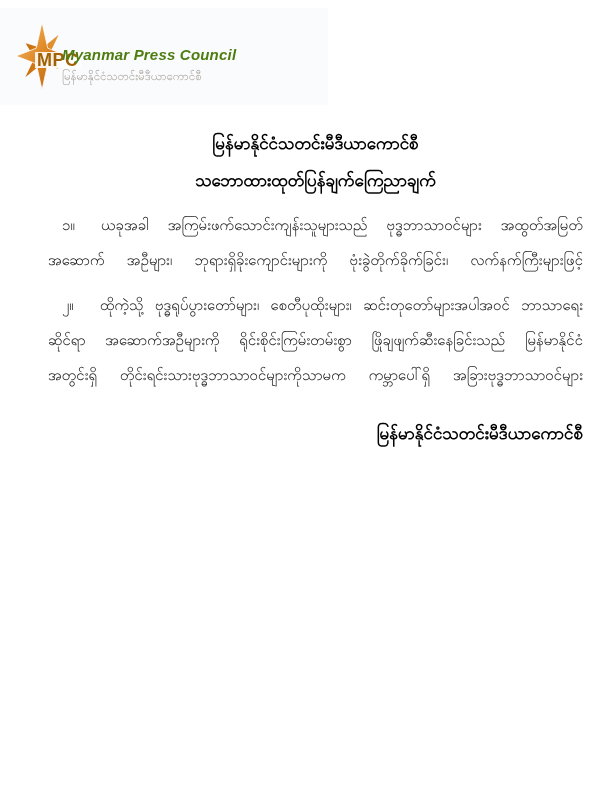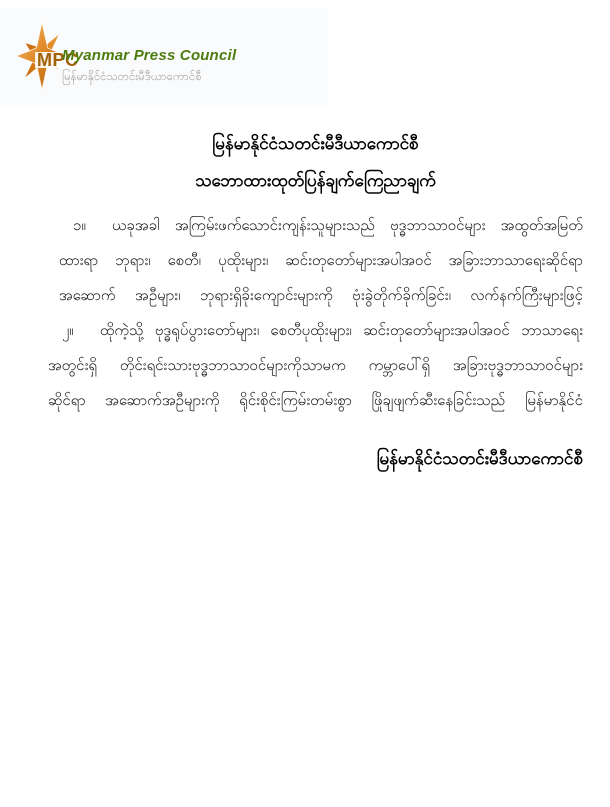--- a/index.html
+++ b/index.html
@@ -42,22 +42,22 @@
     position:absolute;left:0;top:0;width:610px;
     padding:0 27px 0 48px;box-sizing:border-box;
   }
   .hline{
     text-align:center;
     font-size:17px;font-weight:bold;color:#000;
     line-height:24px;margin-bottom:13px;
   }
   .title1{margin-top:131px;}
   .para{font-size:15px;line-height:35px;color:#1c1c1c;}
-  .para-1{margin-top:16px;margin-left:11px;}
-  .para-2{margin-top:0;}
+  .para-1{margin-top:16px;}
+  .para-2{margin-top:10px;}
   .bline{
     text-align:justify;
     text-align-last:justify;
     word-spacing:1px;
   }
   .bline-last{
     text-align:left;text-align-last:left;
   }
   .pnum{margin-left:14px;margin-right:26px;}
   .signature{
@@ -97,28 +97,27 @@
 
   <div class="doc">
 
     <div class="hline title1">မြန်မာနိုင်ငံသတင်းမီဒီယာကောင်စီ</div>
     <div class="hline">သဘောထားထုတ်ပြန်ချက်ကြေညာချက်</div>
 
     <div class="para para-1">
       <div class="bline">
         <span class="pnum">၁။</span><span>ယခုအခါ အကြမ်းဖက်သောင်းကျန်းသူများသည် ဗုဒ္ဓဘာသာဝင်များ အထွတ်အမြတ်</span>
       </div>
-      <div class="bline">ထားရာ ဘုရား၊ စေတီ၊ ပုထိုးများ၊ ဆင်းတုတော်များအပါအဝင် အခြားဘာသာရေးဆိုင်ရာ</div>
       <div class="bline">အဆောက် အဦများ၊ ဘုရားရှိခိုးကျောင်းများကို ဗုံးခွဲတိုက်ခိုက်ခြင်း၊ လက်နက်ကြီးများဖြင့်</div>
     </div>
 
     <div class="para para-2">
       <div class="bline">
         <span class="pnum">၂။</span><span>ထိုကဲ့သို့ ဗုဒ္ဓရုပ်ပွားတော်များ၊ စေတီပုထိုးများ၊ ဆင်းတုတော်များအပါအဝင် ဘာသာရေး</span>
       </div>
+      <div class="bline">ဆိုင်ရာ အဆောက်အဦများကို ရိုင်းစိုင်းကြမ်းတမ်းစွာ ဖြိုချဖျက်ဆီးနေခြင်းသည် မြန်မာနိုင်ငံ</div>
       <div class="bline">အတွင်းရှိ တိုင်းရင်းသားဗုဒ္ဓဘာသာဝင်များကိုသာမက ကမ္ဘာပေါ်ရှိ အခြားဗုဒ္ဓဘာသာဝင်များ</div>
-      <div class="bline">ဆိုင်ရာ အဆောက်အဦများကို ရိုင်းစိုင်းကြမ်းတမ်းစွာ ဖြိုချဖျက်ဆီးနေခြင်းသည် မြန်မာနိုင်ငံ</div>
     </div>
 
     <div class="signature">မြန်မာနိုင်ငံသတင်းမီဒီယာကောင်စီ</div>
 
   </div>
 </div>
 
 </body></html>

